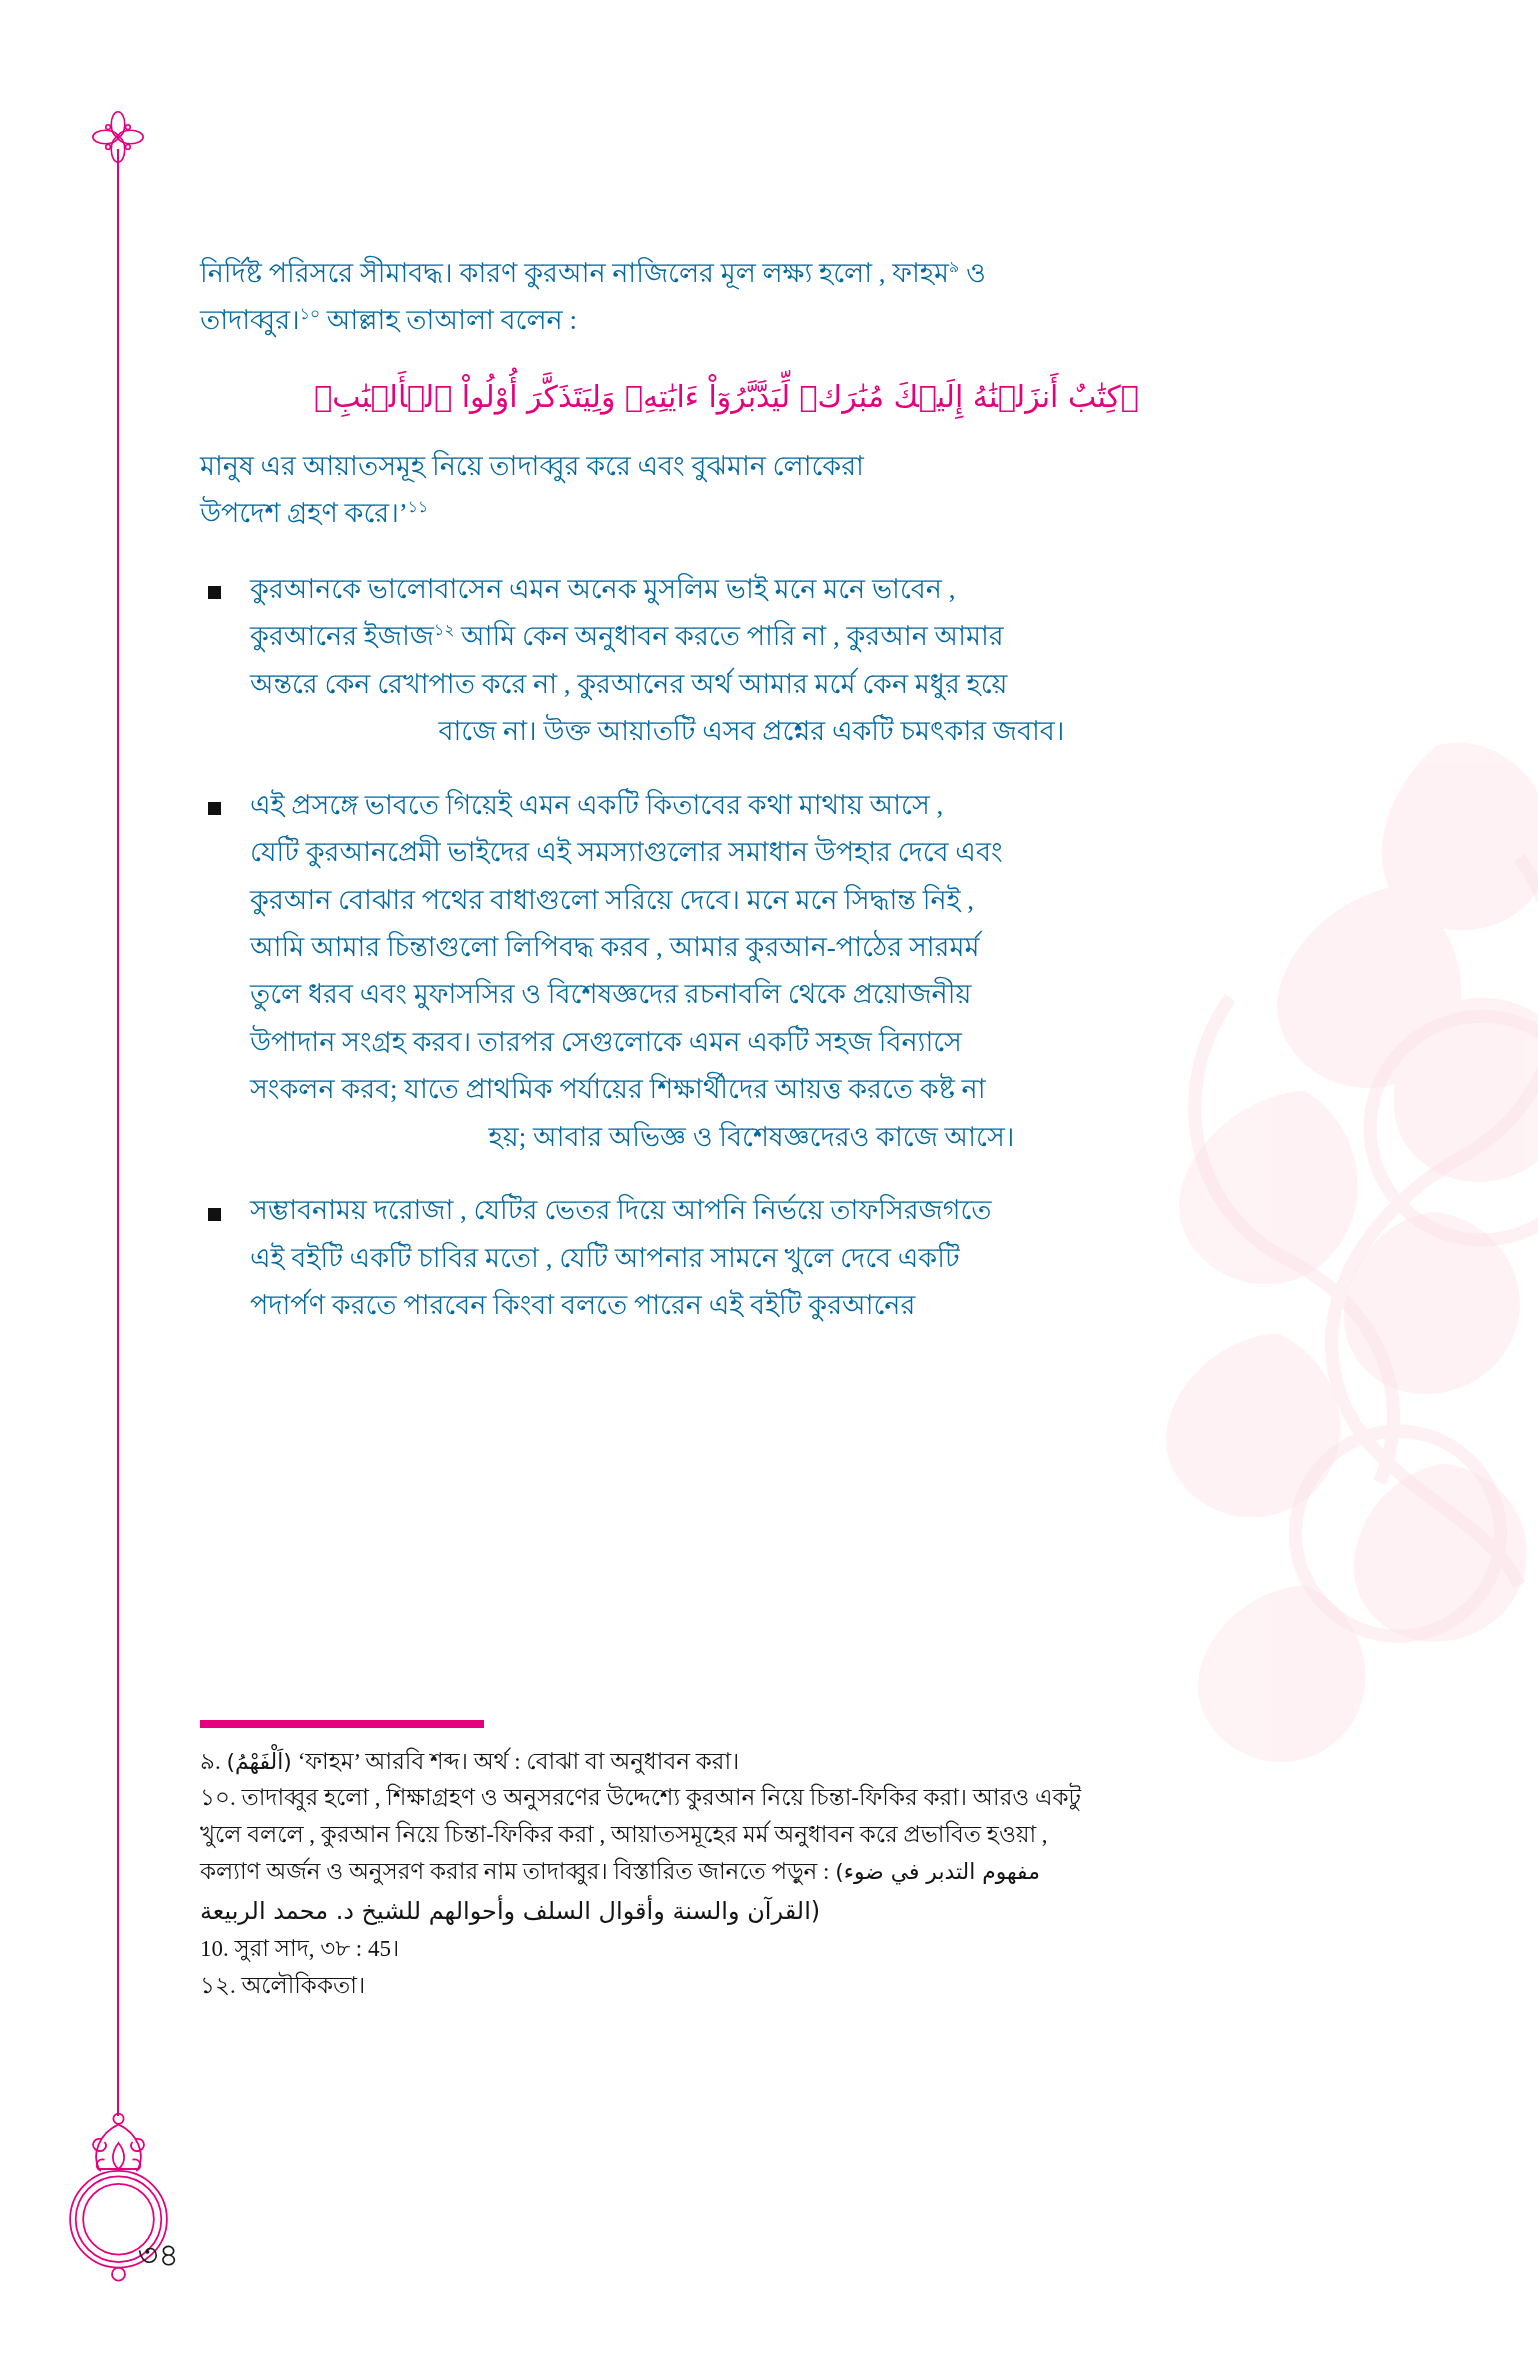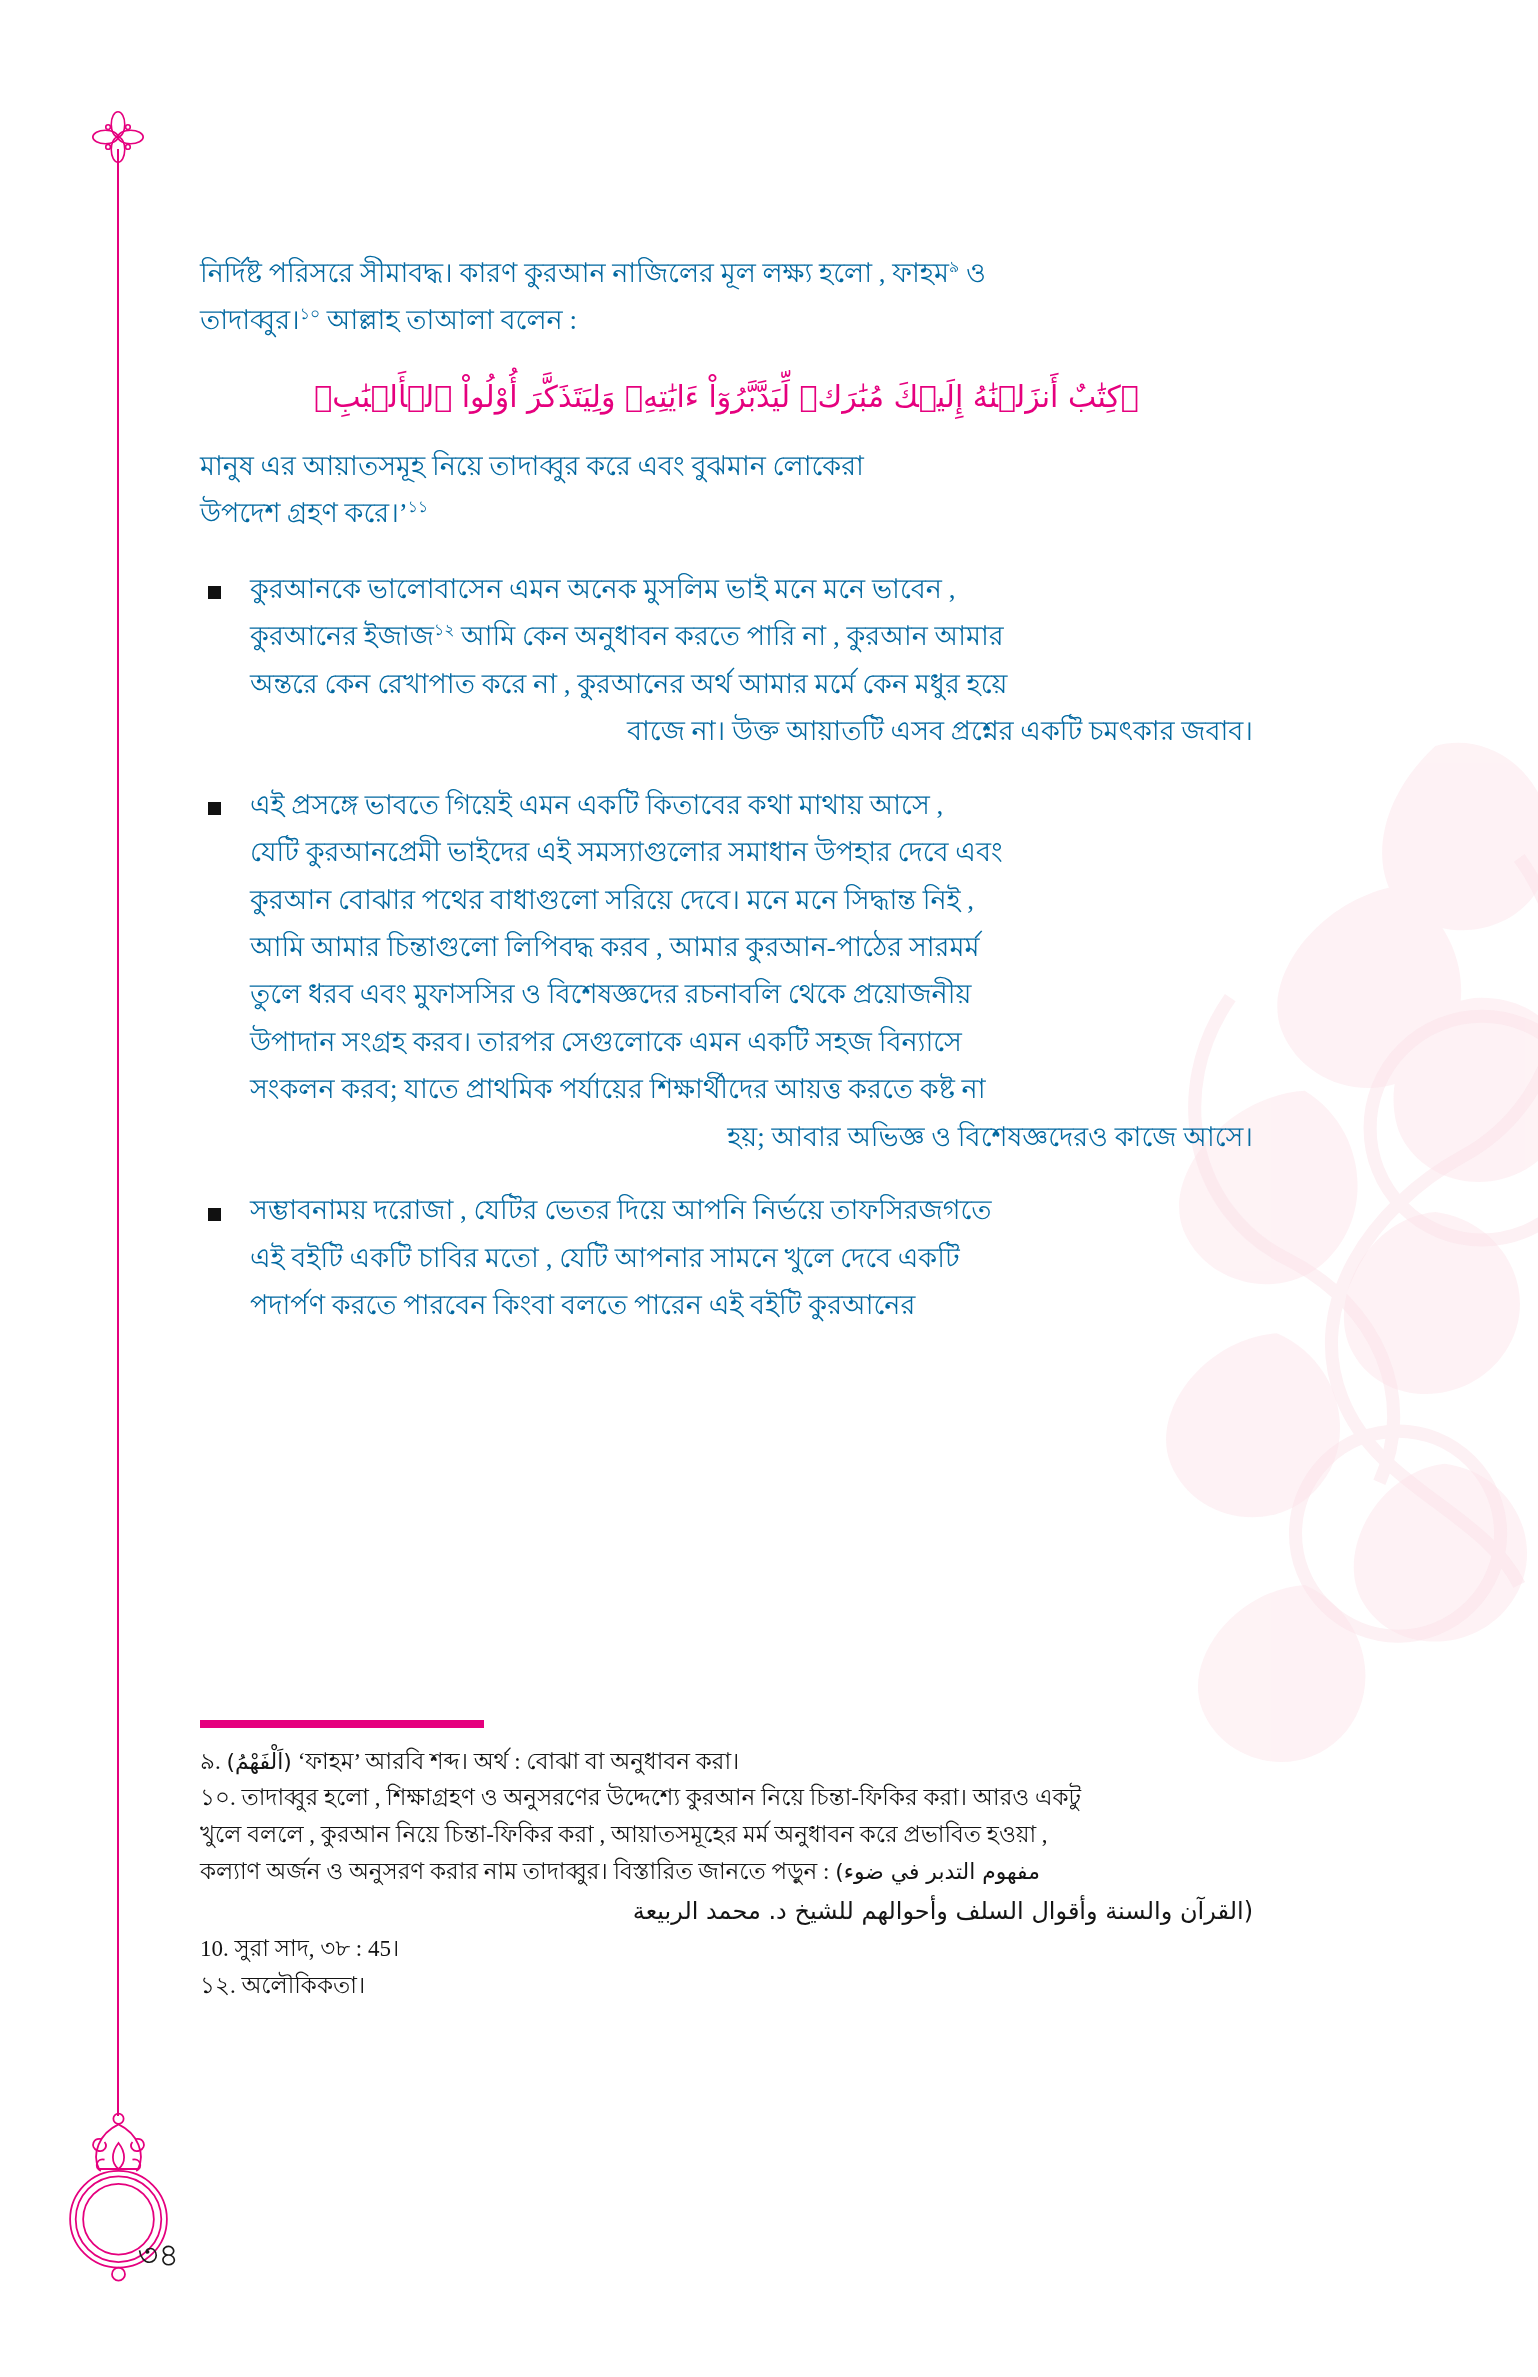--- a/index.html
+++ b/index.html
@@ -128,21 +128,21 @@
   }
   ul.bullets > li::before {
     content: "";
     position: absolute;
     left: 7.5px;
     top: 18.6px;
     width: 13px;
     height: 13px;
     background: #111111;
   }
-  ul.bullets > li .lastline { text-align: right; }
+  ul.bullets > li .lastline { text-align: center; }
 
   sup.fn {
     font-size: 0.58em;
     vertical-align: super;
     line-height: 0;
   }
 
   
   .footnote-area {
     position: absolute;
@@ -158,21 +158,21 @@
   }
   .footnote {
     font-size: 23px;
     line-height: 1.52;
     color: #141414;
     margin: 0 0 1.9px 0;
     text-align: justify;
   }
   .footnote-ar {
     direction: rtl;
-    text-align: right;
+    text-align: left;
     font-family: "DejaVu Sans", "Liberation Sans", sans-serif;
     font-size: 24px;
     line-height: 1.6;
     color: #141414;
   }
   .inline-ar {
     font-family: "DejaVu Sans", "Liberation Sans", sans-serif;
     direction: rtl;
     unicode-bidi: embed;
     font-size: 0.95em;

